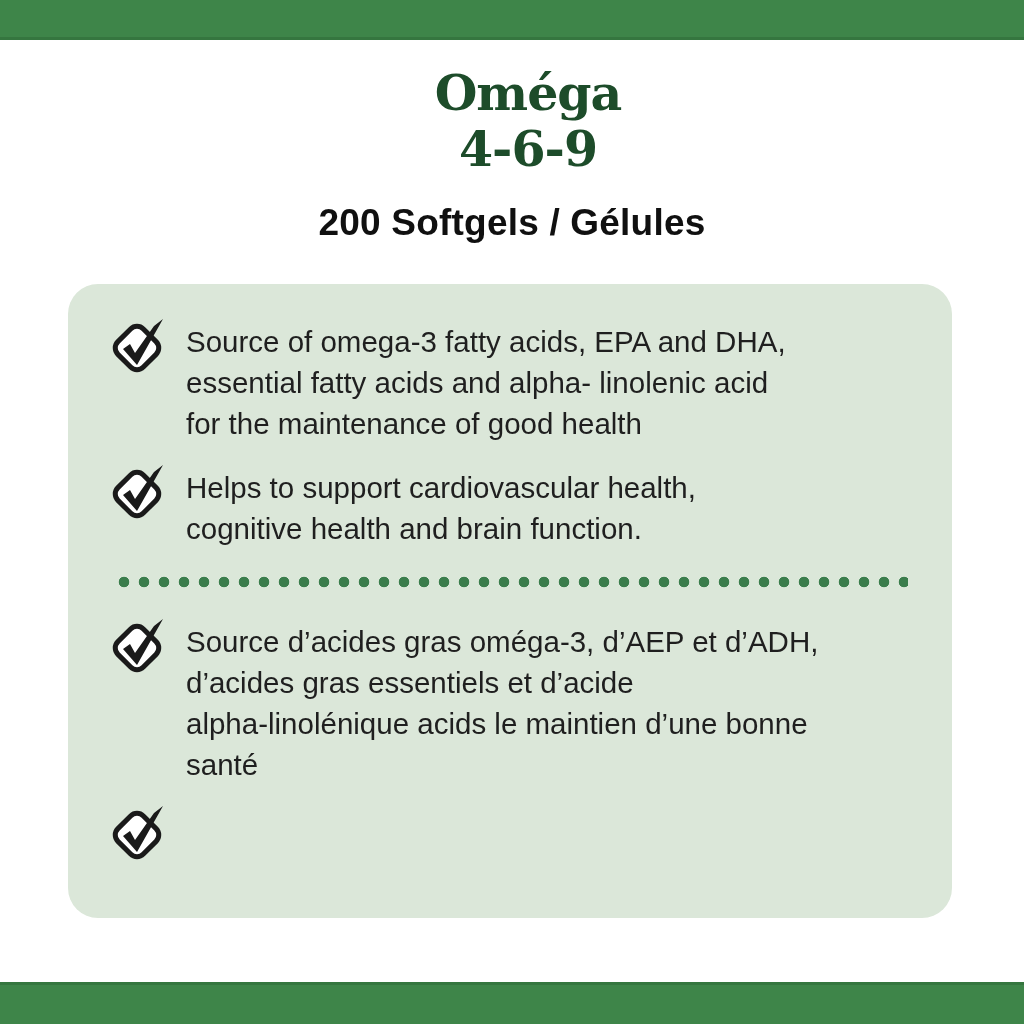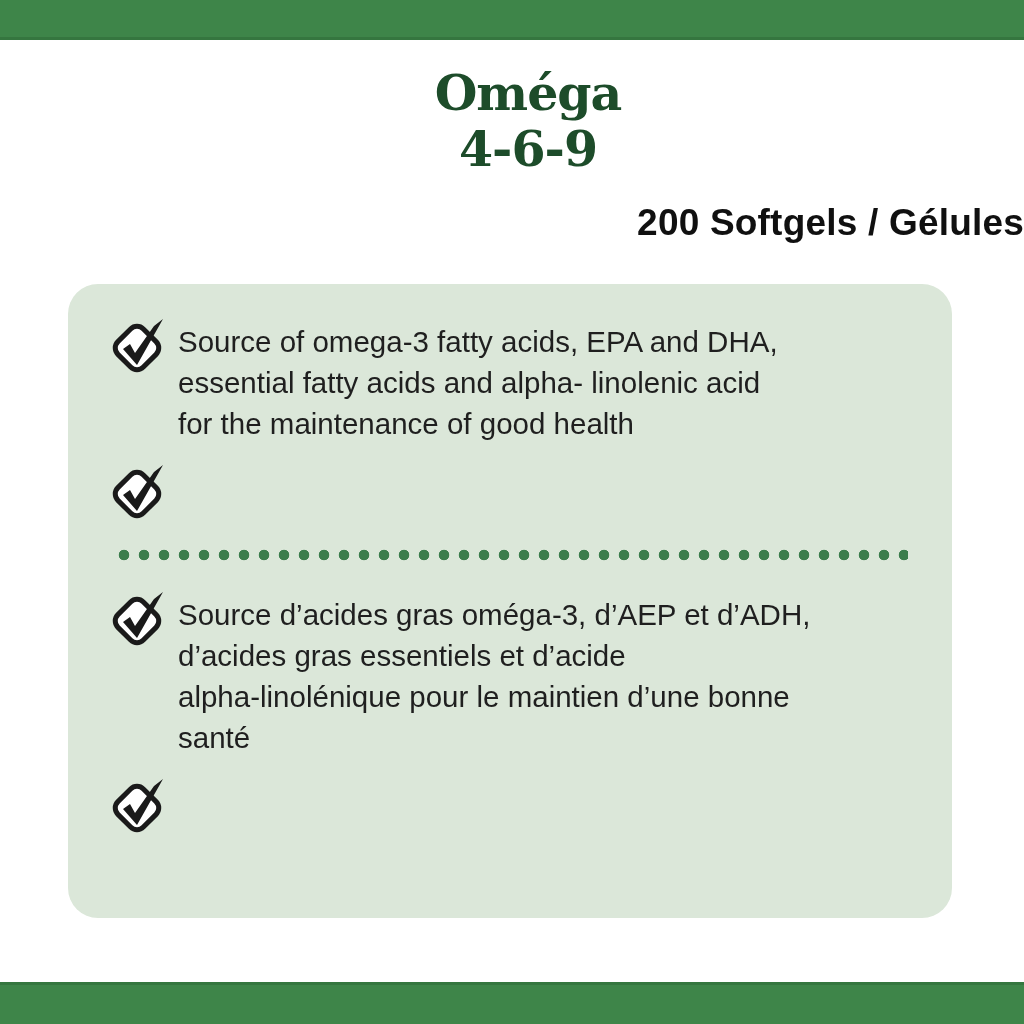--- a/index.html
+++ b/index.html
@@ -29,40 +29,40 @@
     text-align:center;
     font-family:"DejaVu Serif", serif;
     font-weight:700;
     color:var(--title_green);
     font-size:49px;
     line-height:1.14;
     letter-spacing:-1px;
   }
   .subtitle{
     position:absolute;top:202px;left:0;width:100%;
-    text-align:right;
+    text-align:center;
     font-weight:700;
     font-size:37px;
     color:#101010;
     letter-spacing:0.2px;
   }
 
   .card{
     position:absolute;
     left:68px;top:284px;
     width:884px;height:634px;
     background:var(--card_bg);
     border-radius:30px;
     padding:36px 40px 0 40px;
   }
 
   .bullet{
     display:flex;
     align-items:flex-start;
-    gap:10px;
+    gap:18px;
   }
   .bullet + .bullet{margin-top:22px;}
   .bullet .icon{
     flex:0 0 60px;
     width:60px;height:58px;
     margin-top:-2px;
   }
   .bullet .text{
     font-size:29.5px;
     line-height:41px;
@@ -106,34 +106,36 @@
 for the maintenance of good health</span>
   </div>
 
   <div class="bullet">
     <span class="icon">
       <svg width="60" height="58" viewBox="0 0 60 58">
         <rect x="11" y="12" width="36" height="36" rx="9" fill="#ffffff" stroke="#1a1a1a" stroke-width="5" transform="rotate(-45 29 30)"></rect>
         <path d="M15 31 L22 26 L27 35 L46 8 L55 1 L29 47 Z" fill="#1a1a1a"></path>
       </svg>
     </span>
+    <span class="text">Helps to support cardiovascular health,
+cognitive health and brain function.</span>
   </div>
 
   <div class="divider"></div>
 
   <div class="bullet">
     <span class="icon">
       <svg width="60" height="58" viewBox="0 0 60 58">
         <rect x="11" y="12" width="36" height="36" rx="9" fill="#ffffff" stroke="#1a1a1a" stroke-width="5" transform="rotate(-45 29 30)"></rect>
         <path d="M15 31 L22 26 L27 35 L46 8 L55 1 L29 47 Z" fill="#1a1a1a"></path>
       </svg>
     </span>
     <span class="text">Source d’acides gras oméga-3, d’AEP et d’ADH,
 d’acides gras essentiels et d’acide
-alpha-linolénique pour le maintien d’une bonne
+alpha-linolénique acids le maintien d’une bonne
 santé</span>
   </div>
 
   <div class="bullet">
     <span class="icon">
       <svg width="60" height="58" viewBox="0 0 60 58">
         <rect x="11" y="12" width="36" height="36" rx="9" fill="#ffffff" stroke="#1a1a1a" stroke-width="5" transform="rotate(-45 29 30)"></rect>
         <path d="M15 31 L22 26 L27 35 L46 8 L55 1 L29 47 Z" fill="#1a1a1a"></path>
       </svg>
     </span>

